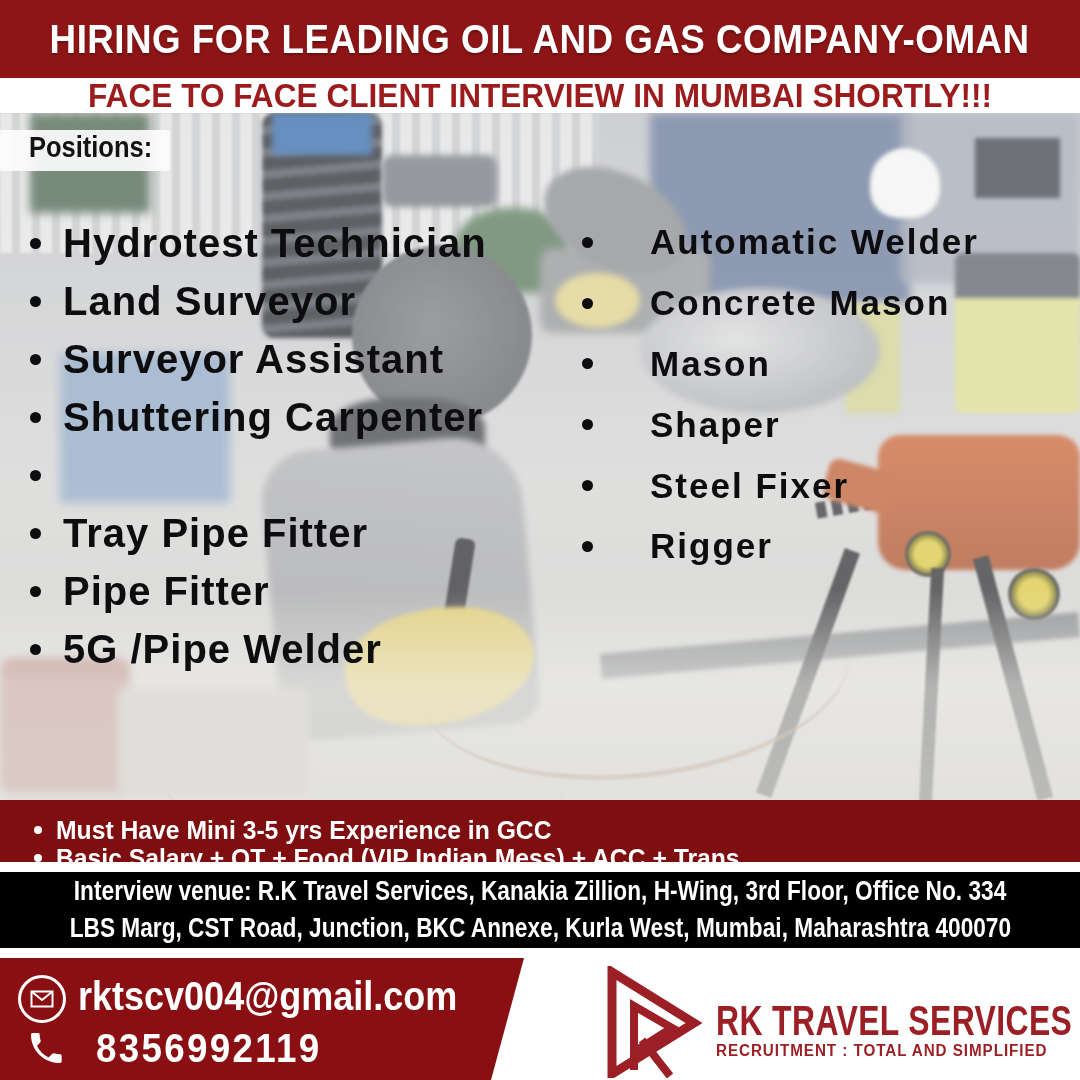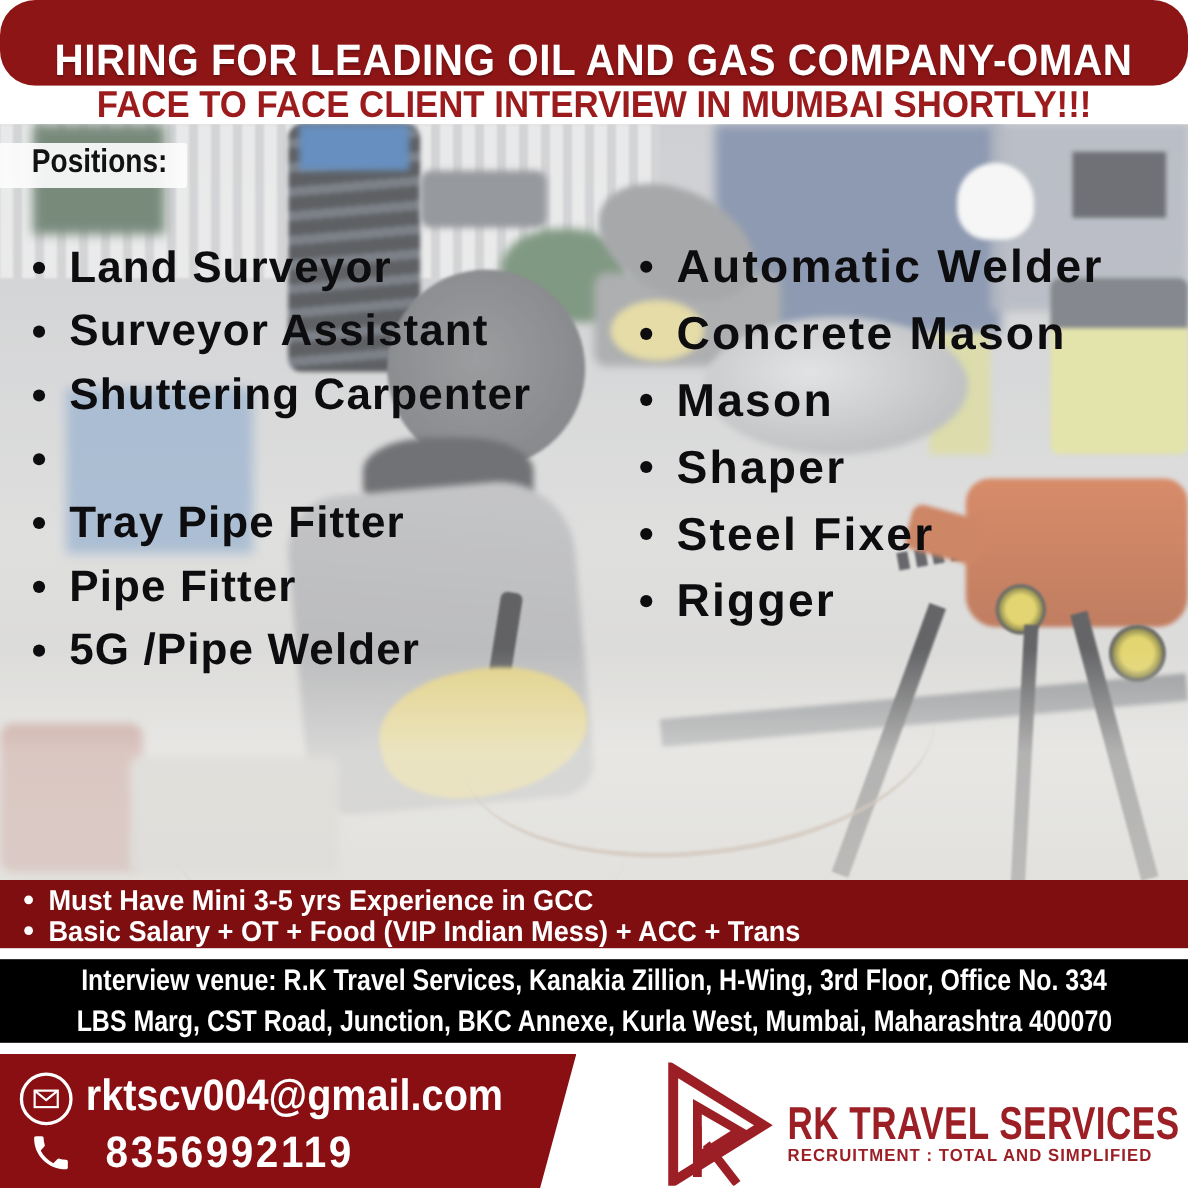--- a/index.html
+++ b/index.html
@@ -1,20 +1,20 @@
 <!DOCTYPE html>
 <html><head>
 <meta charset="utf-8">
 <style>
   html,body{margin:0;padding:0;background:#ffffff;}
   .canvas{position:relative;width:1080px;height:1080px;overflow:hidden;background:#ffffff;
           font-family:"Liberation Sans",sans-serif;}
   
   .top-banner{position:absolute;left:0;top:0;width:1080px;height:78px;background:#8d1516;
-              display:flex;align-items:flex-end;justify-content:center;border-radius:32px;}
+              display:flex;align-items:center;justify-content:center;}
   .top-banner .t{color:#fff;font-size:40px;font-weight:800;white-space:nowrap;
                  transform:scaleX(.92);letter-spacing:.5px;text-shadow:0 2px 2px rgba(0,0,0,.25);}
   .subtitle-strip{position:absolute;left:0;top:78px;width:1080px;height:35px;background:#ffffff;
                   display:flex;align-items:center;justify-content:center;}
   .subtitle-strip .t{color:#9c1b1d;font-size:34px;font-weight:800;white-space:nowrap;
                      transform:scaleX(.93);}
   
   .photo{position:absolute;left:0;top:113px;width:1080px;height:687px;overflow:hidden;}
   .photo div{position:absolute;}
   .ph-base{inset:0;background:linear-gradient(180deg,#bcbec2 0%,#c6c7c9 25%,#d3d3d2 55%,#cecdca 80%,#c6c5c2 100%);}
@@ -74,24 +74,24 @@
       border-radius:0 3px 3px 0;display:flex;}
   .positions-label .t{font-size:30px;font-weight:800;color:#121212;padding-left:34px;
       transform:scaleX(.85);transform-origin:left center;white-space:nowrap;}
   ul.pos-list{position:absolute;margin:0;padding:0;list-style:none;z-index:3;}
   .pos-left{left:30px;top:214px;}
   .pos-right{left:582px;top:212px;}
   .pos-list li{display:flex;align-items:center;height:58px;}
   .pos-right li{height:60.8px;}
   .pos-list .dot{width:11px;height:11px;border-radius:50%;background:#0d0d0f;margin-right:22px;flex:0 0 auto;}
   .pos-list .bind-item{font-size:40px;font-weight:700;color:#0d0d0f;letter-spacing:1px;white-space:nowrap;}
-  .pos-right .bind-item{font-size:42px;letter-spacing:2px;}
+  .pos-right .bind-item{font-size:35px;letter-spacing:2px;margin-left:35px;}
   
   .req-banner{position:absolute;left:0;top:800px;width:1080px;height:62px;background:#7e0e10;z-index:4;}
-  .req-banner ul{margin:0;padding:4px 0 0 22px;list-style:none;}
+  .req-banner ul{margin:12px;padding:4px 0 0 22px;list-style:none;}
   .req-banner li{display:flex;align-items:center;height:28px;}
   .req-banner .dot{width:8px;height:8px;border-radius:50%;background:#fff;margin-right:14px;flex:0 0 auto;}
   .req-banner .bind-item{color:#fff;font-size:26px;font-weight:700;white-space:nowrap;
       transform:scaleX(.95);transform-origin:left center;}
   .venue-banner{position:absolute;left:0;top:872px;width:1080px;height:76px;background:#000000;z-index:4;
       display:flex;flex-direction:column;align-items:center;justify-content:center;}
   .venue-banner .line{color:#fff;font-size:27px;font-weight:700;line-height:37px;white-space:nowrap;
       transform:scaleX(.84);}
   
   .contact-block{position:absolute;left:0;top:958px;width:524px;height:122px;background:#8a0f12;z-index:4;
@@ -161,20 +161,24 @@
     <div class="ph-floor-sheen"></div>
     <div class="ph-overlay"></div>
   </div>
 
   <div class="positions-label">
     <span class="t">Positions:</span>
   </div>
 
   <ul class="pos-list pos-left">
 
+      <li class="pos-item">
+        <span class="dot"></span>
+        <span class="bind-item">Hydrotest Technician</span>
+      </li>
 
       <li class="pos-item">
         <span class="dot"></span>
         <span class="bind-item">Land Surveyor</span>
       </li>
 
       <li class="pos-item">
         <span class="dot"></span>
         <span class="bind-item">Surveyor Assistant</span>
       </li>

